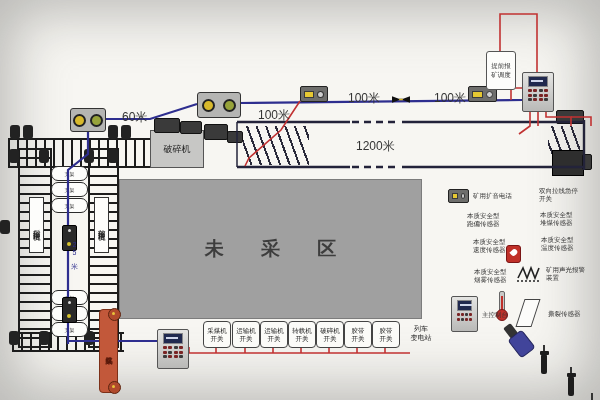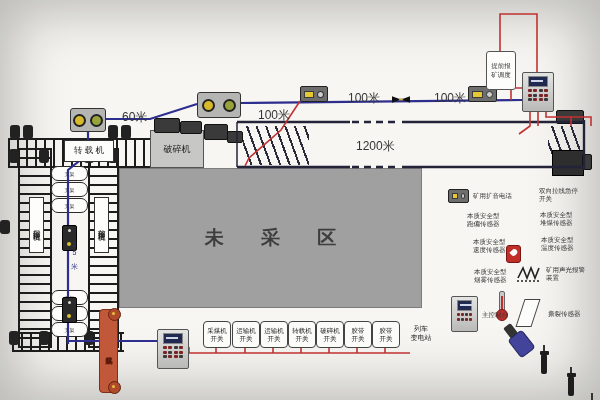--- a/index.html
+++ b/index.html
@@ -74,21 +74,21 @@
      display:flex;flex-direction:column;align-items:center;justify-content:center;font-size:6.5px;line-height:1.2;color:#222;}
   .twoline{font-size:7px;line-height:1.3;color:#222;}
   .leglab{font-size:6.5px;line-height:1.3;color:#333;}
   .tear{width:14px;height:26px;border:1.5px solid #444;background:#fcfcfa;transform:skewX(-18deg);}
 </style>
 </head>
 <body>
 
 <div id="page">
 
-  <div class="abs z1 unmined" style="left:119px;top:168px;width:301px;height:138px;justify-content:center;">
+  <div class="abs z1 unmined" style="left:119px;top:179px;width:301px;height:138px;justify-content:center;">
     <span>未 采 区</span>
   </div>
 
   <div class="abs z1 ladder-h" style="left:8px;top:138px;width:144px;height:26px;"></div>
   <div class="abs z1 ladder-v" style="left:18px;top:148px;width:30px;height:200px;"></div>
   <div class="abs z1 ladder-v" style="left:88px;top:148px;width:27px;height:200px;"></div>
   <div class="abs z1 ladder-h" style="left:12px;top:332px;width:112px;height:16px;"></div>
 
   <div class="abs z1 clamp" style="left:10px;top:125px;"></div>
   <div class="abs z1 clamp" style="left:23px;top:125px;"></div>
@@ -193,23 +193,20 @@
       <span class="dot"></span>
   </div>
   <div class="abs z3 pullwire" style="left:392px;top:95px;"></div>
 
   <div class="abs z3 dist" style="left:122px;top:109px;">60米</div>
   <div class="abs z3 dist" style="left:258px;top:107px;">100米</div>
   <div class="abs z3 dist" style="left:348px;top:90px;">100米</div>
   <div class="abs z3 dist" style="left:434px;top:90px;">100米</div>
   <div class="abs z3 dist" style="left:356px;top:138px;">1200米</div>
 
-  <div class="abs z3 whitebox" style="left:64px;top:140px;width:48px;height:20px;">
-    <span>转 载 机</span>
-  </div>
 
   <div class="abs z3 vlabel" style="left:29px;top:197px;height:54px;">
     <span class="vtext">后部输送机</span>
   </div>
   <div class="abs z3 vlabel" style="left:94px;top:197px;height:54px;">
     <span class="vtext">前部输送机</span>
   </div>
   <div class="abs z3 fsensor" style="left:62px;top:216px;"></div>
   <div class="abs z3 fsensor" style="left:62px;top:262px;"></div>
   <div class="abs z3 bdist vtext" style="left:71px;top:241px;">25米</div>

